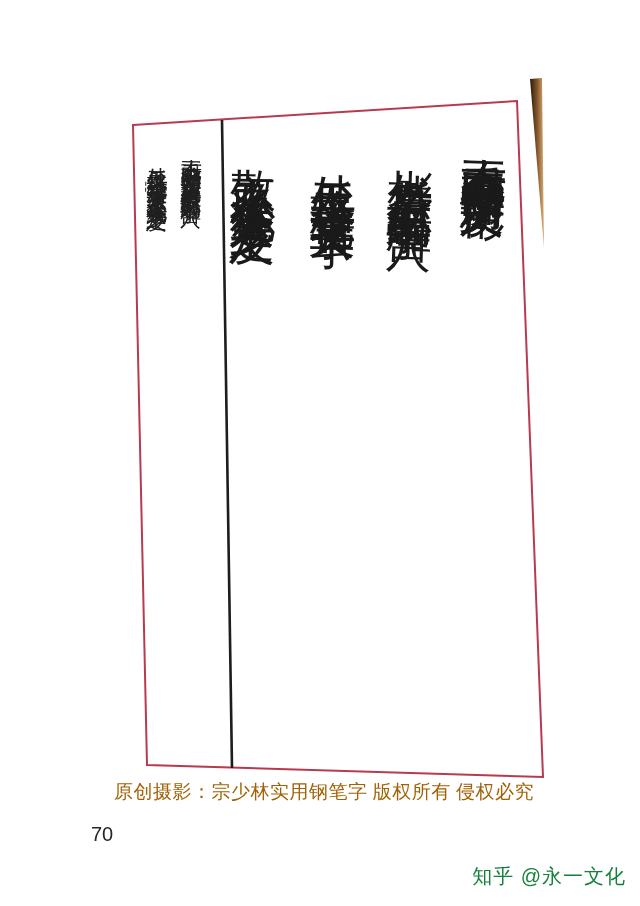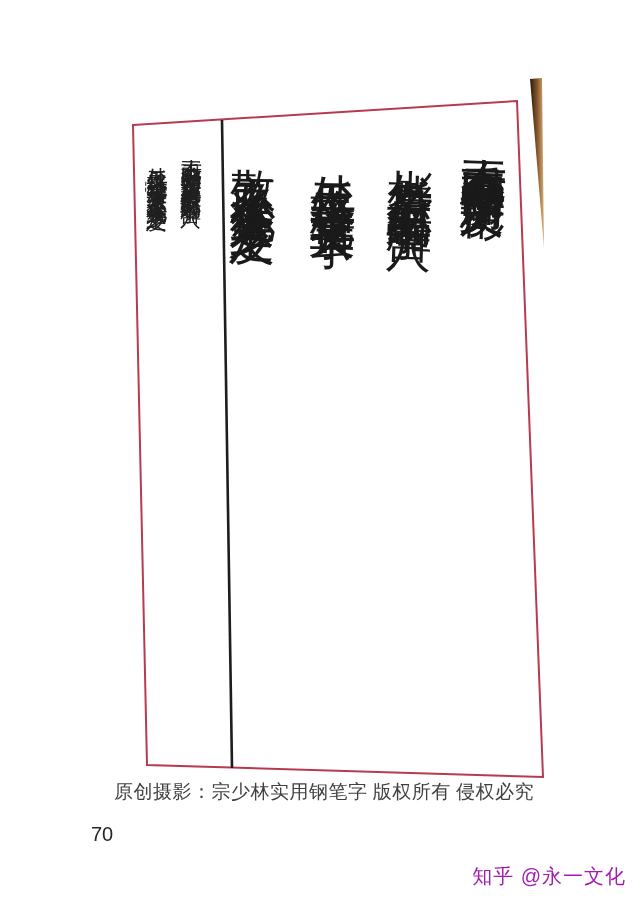--- a/index.html
+++ b/index.html
@@ -34,32 +34,32 @@
   #large-col-2{left:390px;top:133px;letter-spacing:5px;transform:rotate(1.8deg);transform-origin:top center;}
   #large-col-3{left:313px;top:137px;letter-spacing:5px;transform:rotate(1.4deg);transform-origin:top center;}
   #large-col-4{left:232px;top:133px;letter-spacing:5px;transform:rotate(1.0deg);transform-origin:top center;}
   #small-col-1{left:181px;top:142px;transform:rotate(1.2deg);transform-origin:top center;}
   #small-col-2{left:147px;top:150px;transform:rotate(1.2deg);transform-origin:top center;}
   .nmark{text-decoration:underline;text-decoration-thickness:1px;}
   
   .credit{
     position:absolute;left:114px;top:779px;
     font-family:"Liberation Serif",serif;
-    font-size:19px;color:#404040;
+    font-size:19px;color:#a16207;
     white-space:nowrap;letter-spacing:0.5px;
   }
   .pagenum{
     position:absolute;left:91px;top:793px;
     font-family:"Liberation Sans",sans-serif;
     font-size:20px;color:#262626;margin-top:30px;
   }
   .watermark{
     position:absolute;right:14px;top:863px;
     font-family:"Liberation Sans",sans-serif;
-    font-size:20px;color:#a21caf;
+    font-size:20px;color:#15803d;
     letter-spacing:1px;
     text-shadow:0 1px 0 #ffffff;
     white-space:nowrap;
   }
 </style>
 </head>
 <body>
 
 <div class="shot">
 

